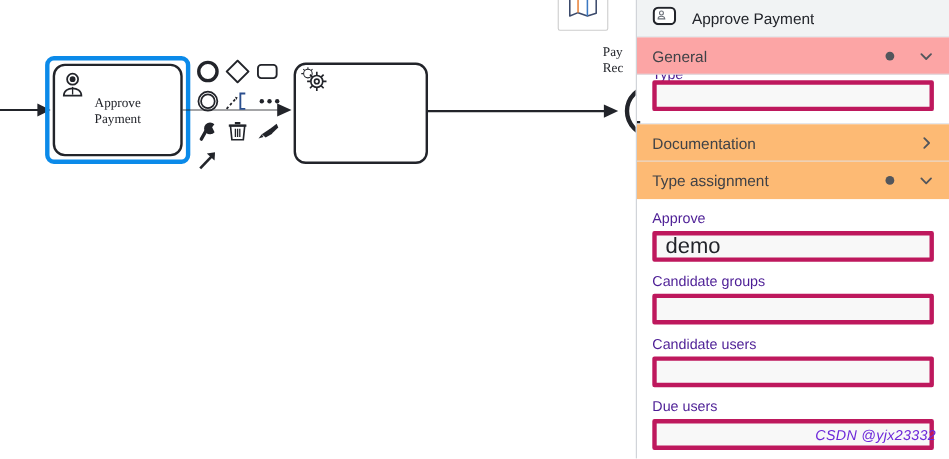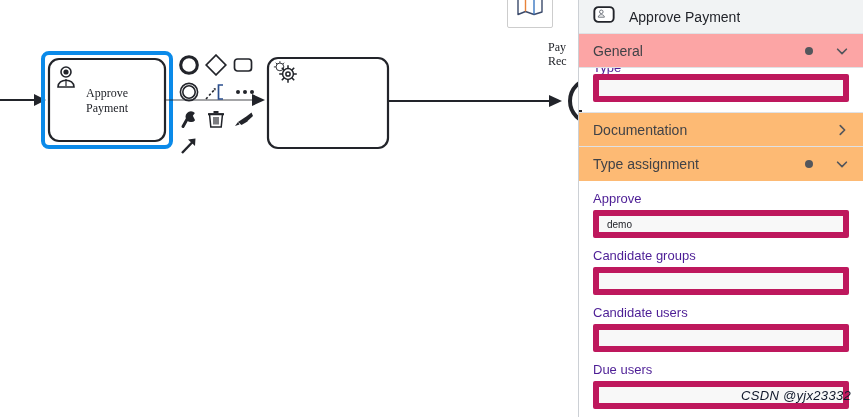--- a/index.html
+++ b/index.html
@@ -127,25 +127,25 @@
 
   .field-label {
     font-size: 13px;
     color: #4c1d95;
     margin: 10px 0 4px 0;
   }
   .field-input {
     width: 100%;
     height: 28px;
     background: #f8f8f8;
-    border: 6px solid #be185d;
+    border: 4px solid #be185d;
     box-sizing: border-box;
     border-radius: 2px;
     font-family: "Liberation Sans", sans-serif;
-    font-size: 10px;
+    font-size: 20px;
     color: #22242a;
     padding: 0 8px;
     outline: none;
   }
 
   
   #group-general-body {
     height: 44px;
     overflow: hidden;
     position: relative;
@@ -158,21 +158,21 @@
     position: absolute;
     left: 0; top: 42px;
     width: 3px; height: 30px;
     background: #22242a;
   }
 
   #watermark {
     position: absolute;
     right: 12px; bottom: 14px;
     font-size: 13px;
-    color: #0f172a;
+    color: #6d28d9;
     font-style: italic;
     letter-spacing: 0.3px;
     pointer-events: none;
   }
 </style>
 </head>
 <body>
 
 <div id="app">
 

